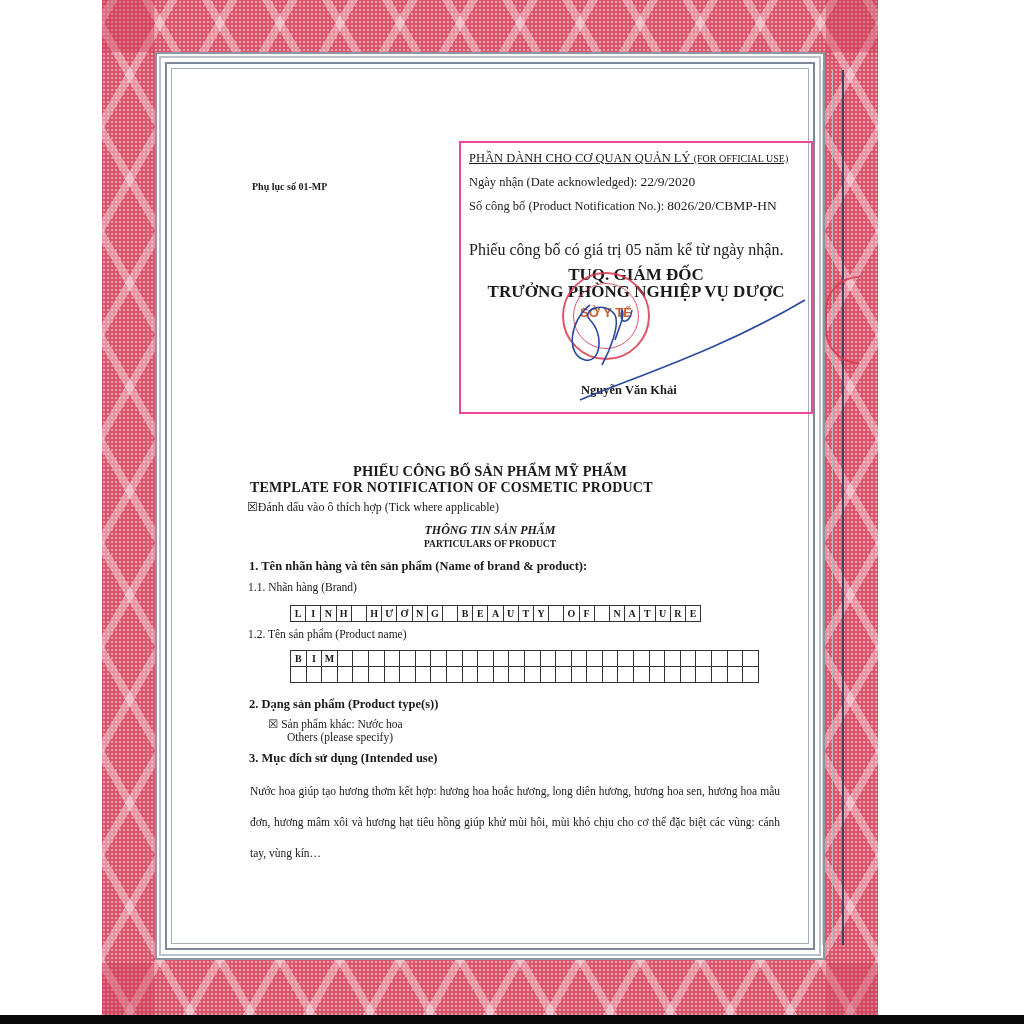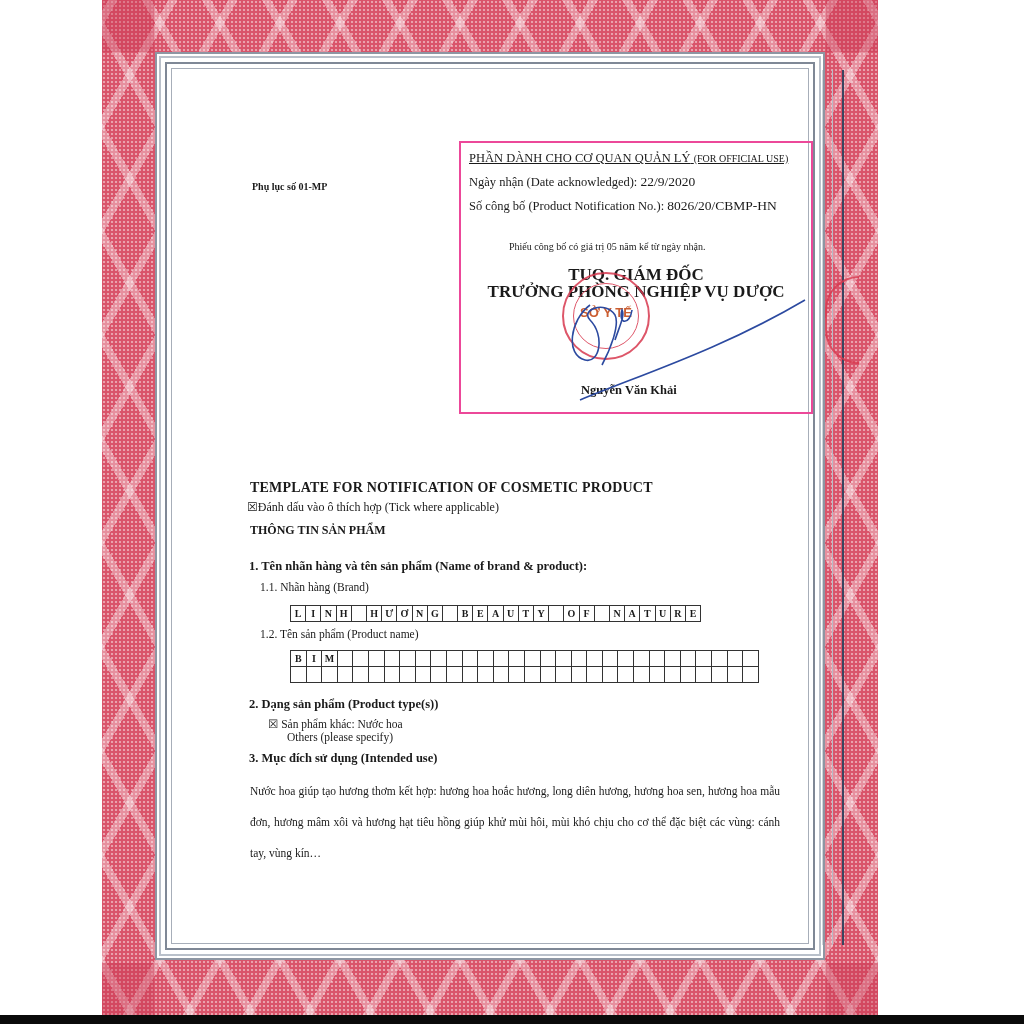--- a/index.html
+++ b/index.html
@@ -60,21 +60,21 @@
 
   .official-box {
     left: 459px; top: 141px; width: 354px; height: 273px;
     border: 2px solid #ec4899; box-sizing: border-box; background: transparent;
   }
   .ob-line { position: absolute; left: 8px; font-size: 12.5px; white-space: nowrap; }
   .ob-head { top: 8px; text-decoration: underline; font-size: 12.5px; }
   .ob-head small { font-size: 10px; }
   .ob-date { top: 31px; }
   .ob-num { top: 55px; }
-  .ob-valid { top: 98px; font-size: 10px; margin-left: 40px; }
+  .ob-valid { top: 98px; font-size: 16px; }
   .b { font-weight: normal; font-size: 13.5px; }
   .ob-title1, .ob-title2 {
     position: absolute; left: 0; width: 100%; text-align: center; font-weight: bold; font-size: 17px;
   }
   .ob-title1 { top: 122px; }
   .ob-title2 { top: 139px; }
   .ob-signer { position: absolute; left: 120px; top: 240px; font-weight: bold; font-size: 12.5px; }
 
   .stamp {
     left: 562px; top: 272px; width: 88px; height: 88px;
@@ -91,28 +91,28 @@
   }
   .stamp-right {
     left: 825px; top: 276px; width: 34px; height: 88px;
     border: 2px solid #d8394f; border-right: none; border-radius: 44px 0 0 44px; box-sizing: border-box; opacity: 0.8;
   }
   .signature { left: 560px; top: 280px; width: 250px; height: 130px; }
 
   .main-title { left: 250px; width: 480px; text-align: center; top: 463px; font-weight: bold; font-size: 14.5px; }
   .main-sub { left: 250px; width: 480px; text-align: left; top: 480px; font-weight: bold; font-size: 14px; letter-spacing: 0.2px; }
   .tick-note { left: 247px; top: 500px; font-size: 12px; }
-  .sec-title { left: 250px; width: 480px; top: 523px; font-weight: bold; font-size: 12px; }
+  .sec-title { left: 250px; width: 480px; text-align: center; top: 523px; font-weight: bold; font-size: 12px; font-style: italic; }
   .sec-sub { left: 250px; width: 480px; text-align: center; top: 539px; font-weight: bold; font-size: 9.5px; }
 
   .h1 { left: 249px; font-weight: bold; font-size: 12.5px; }
   .h1-1 { top: 559px; }
   .h1-2 { top: 697px; }
   .h1-3 { top: 751px; }
-  .sub { left: 248px; font-size: 11.5px; margin-left: 12px; }
+  .sub { left: 248px; font-size: 11.5px; }
   .sub-1 { top: 581px; }
   .sub-2 { top: 628px; }
 
   .grid { left: 290px; border-collapse: collapse; position: absolute; }
   .grid td {
     width: 14.2px; height: 15px; border: 1px solid #333; padding: 0;
     text-align: center; font-weight: bold; font-size: 10px; line-height: 14px;
     font-family: "Liberation Serif", serif;
   }
   .grid td.gap { border-top: 1px solid #333; border-bottom: 1px solid #333; border-left: none; border-right: none; }
@@ -163,23 +163,25 @@
 
   <div class="abs stamp">
     <div class="stamp-text">SỞ Y TẾ</div>
   </div>
   <div class="abs stamp-right"></div>
 
   <svg class="abs signature" viewBox="0 0 250 130">
     <path d="M30 25 C10 40, 5 75, 25 80 C40 84, 45 55, 30 40 C20 30, 45 20, 55 35 C60 45, 50 70, 42 85 M55 60 C60 45, 65 35, 62 30 C58 45, 70 45, 72 30 M20 120 C80 95, 160 70, 245 20" fill="none" stroke="#2c4aa0" stroke-width="1.6"></path>
   </svg>
 
+  <div class="abs main-title">PHIẾU CÔNG BỐ SẢN PHẨM MỸ PHẨM</div>
   <div class="abs main-sub">TEMPLATE FOR NOTIFICATION OF COSMETIC PRODUCT</div>
   <div class="abs tick-note">☒Đánh dấu vào ô thích hợp (Tick where applicable)</div>
   <div class="abs sec-title">THÔNG TIN SẢN PHẨM</div>
+  <div class="abs sec-sub">PARTICULARS OF PRODUCT</div>
 
   <div class="abs h1 h1-1">1. Tên nhãn hàng và tên sản phẩm (Name of brand &amp; product):</div>
   <div class="abs sub sub-1">1.1. Nhãn hàng (Brand)</div>
 
   <table class="grid brand-grid">
     <tbody>
         <tr id="brand-row">
           <td>L</td>
           <td>I</td>
           <td>N</td>

